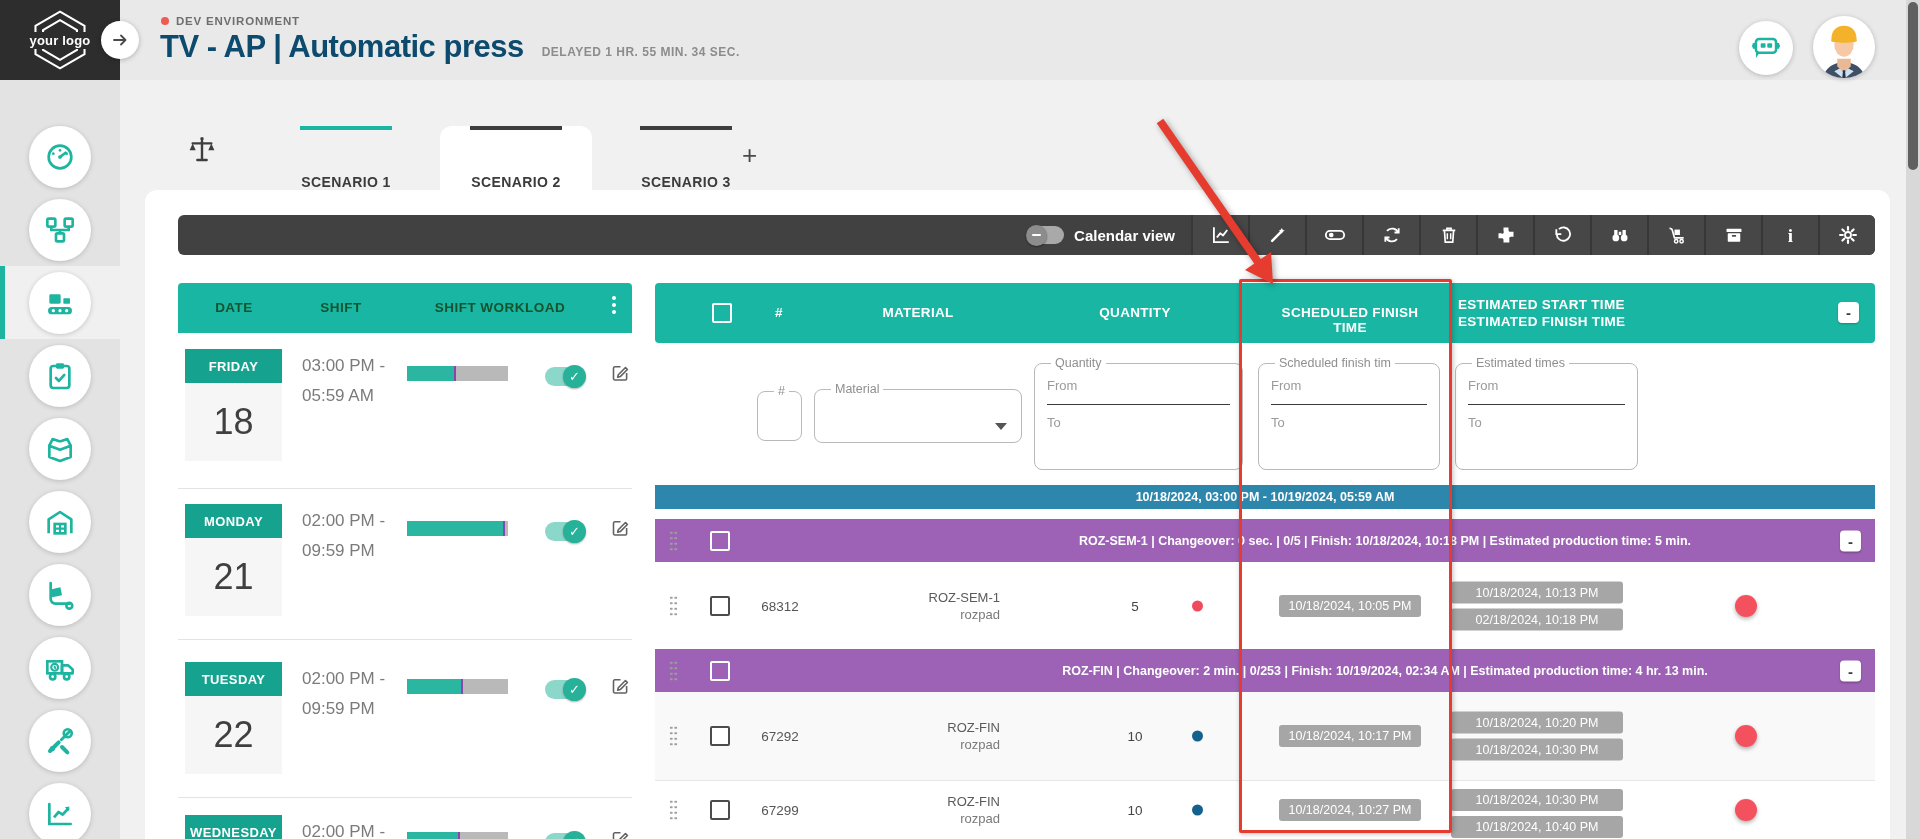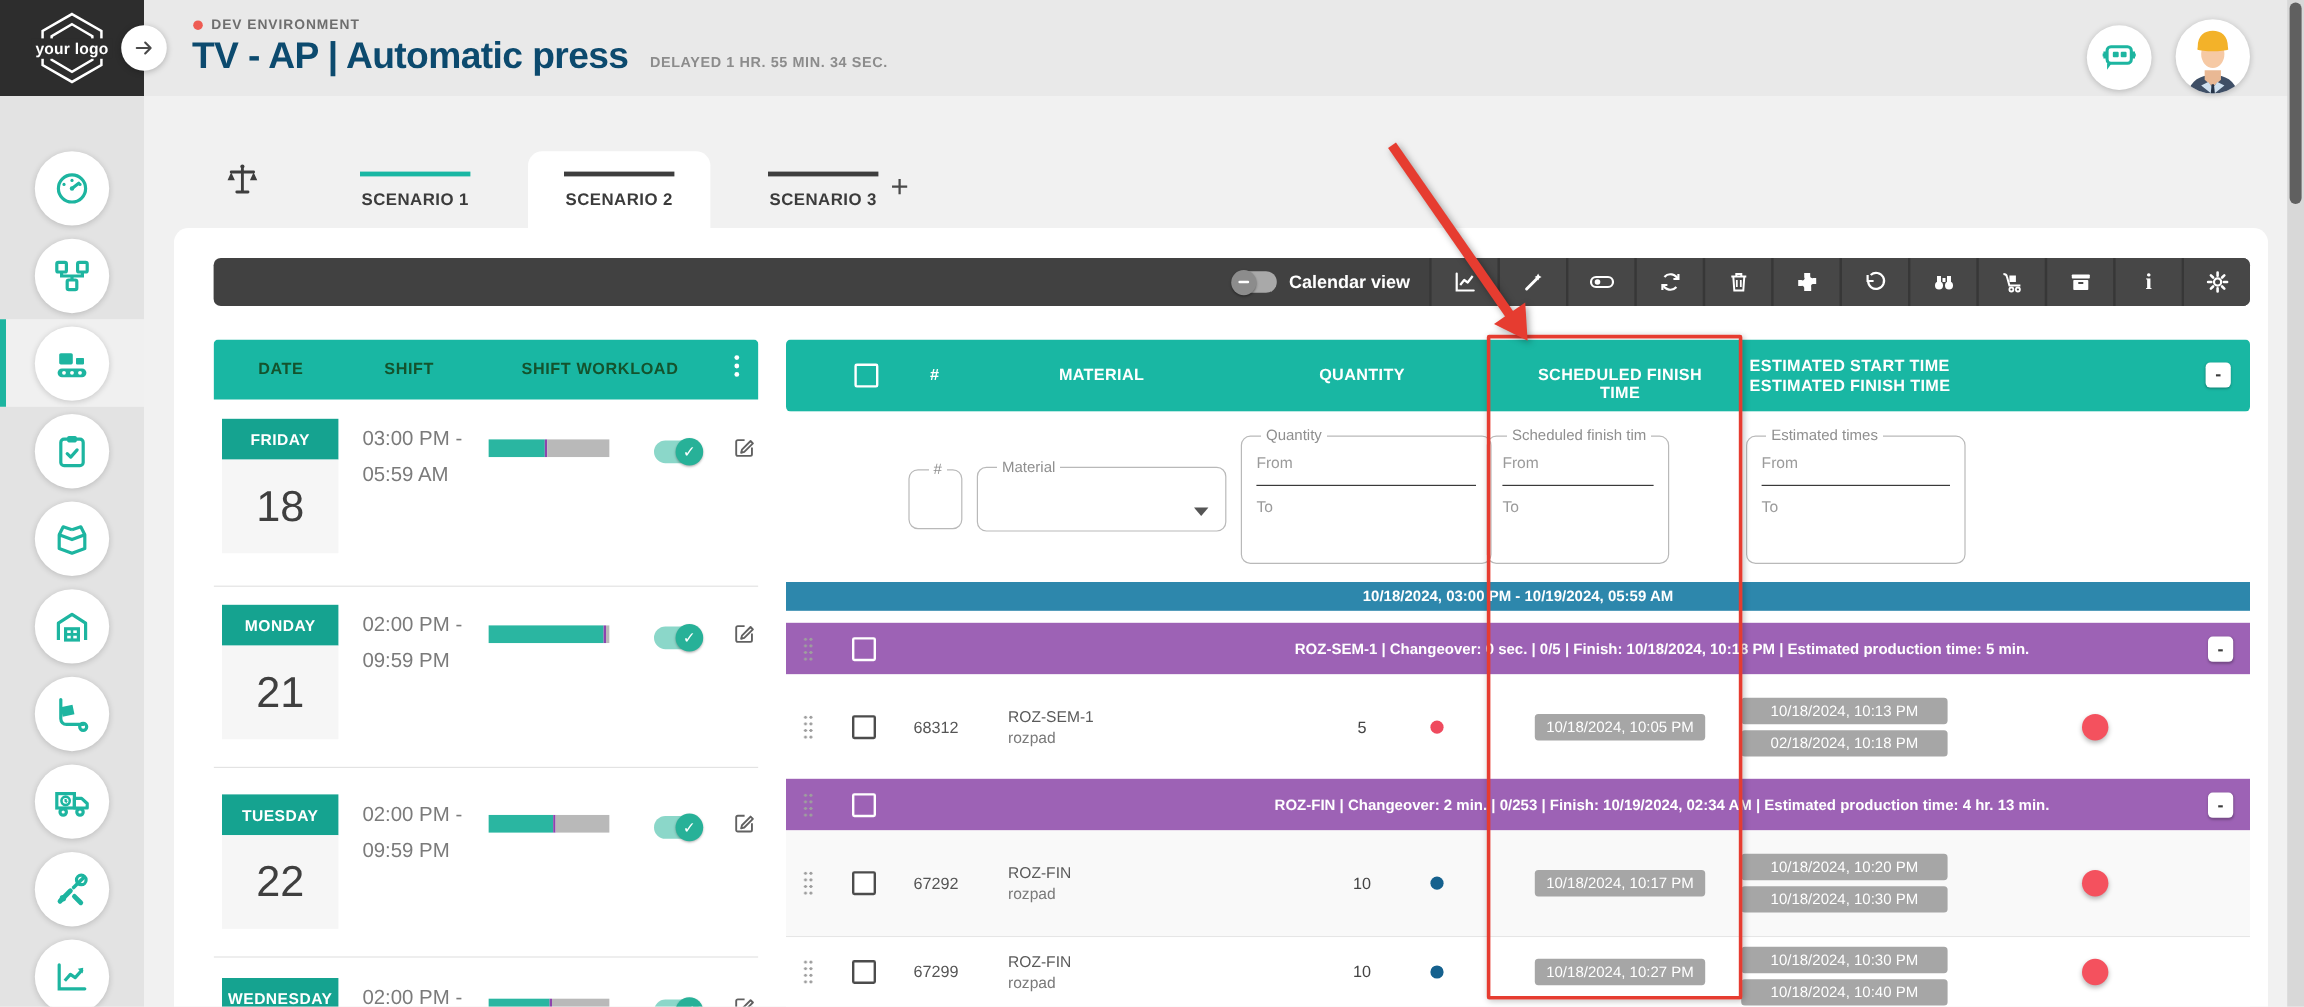--- a/index.html
+++ b/index.html
@@ -26,21 +26,21 @@
 
   
   .sidebar{position:absolute;left:0;top:80px;width:120px;height:759px;background:#e3e3e3;padding-top:40px;z-index:5}
   .side-item{height:73px;display:flex;align-items:center;justify-content:center;cursor:pointer}
   .side-item.active{background:#f0f0f0;box-shadow:inset 5px 0 0 #1db5a0}
   .side-circle{width:62px;height:62px;border-radius:50%;background:#fff;box-shadow:0 1px 5px rgba(0,0,0,.18);display:flex;align-items:center;justify-content:center}
 
   
   .balance-icon{position:absolute;left:186px;top:134px}
   .tab-row{position:absolute;left:270px;top:126px;height:64px;display:flex;gap:18px;z-index:3}
-  .tab{width:152px;display:flex;flex-direction:column;align-items:center;justify-content:center;cursor:pointer}
+  .tab{width:152px;display:flex;flex-direction:column;align-items:center;justify-content:space-between;cursor:pointer}
   .tab-bar{width:92px;height:4px;margin-bottom:11px;background:#3e3e3e}
   .tab:first-child .tab-bar{background:#19b7a3}
   .tab-label{font-size:14px;font-weight:800;color:#3b3b3b;letter-spacing:.4px}
   .tab.active{background:#fff;border-radius:12px 12px 0 0}
   .add-tab{position:absolute;left:742px;top:140px;font-size:26px;color:#4a4a4a;cursor:pointer;font-weight:400}
 
   
   .content-card{position:absolute;left:145px;top:190px;width:1745px;height:649px;background:#fff;border-radius:12px 12px 0 0;z-index:2}
 
   
@@ -93,21 +93,21 @@
   .group-row{position:absolute;left:0;width:1220px;height:43px;background:#9d62b5}
   .g-summary{position:absolute;left:300px;right:60px;top:50%;transform:translateY(-50%);color:#fff;font-size:12.5px;font-weight:600;text-align:center;white-space:nowrap;overflow:hidden}
   .data-row{position:absolute;left:0;width:1220px;background:#fff}
   .row-alt{background:#f9f9f9}
   .row-divider{position:absolute;left:0;top:497px;width:1220px;height:1px;background:#e6e6e6}
 
   .vc{position:absolute;top:50%;transform:translateY(-50%)}
   .c-drag{left:14px}
   .c-check{left:55px}
   .c-num{left:95px;width:60px;text-align:center;font-size:13.5px;color:#555}
-  .c-mat{left:185px;width:160px;text-align:left;font-size:13px;color:#5a5a5a;line-height:17px}
+  .c-mat{left:185px;width:160px;text-align:right;font-size:13px;color:#5a5a5a;line-height:17px}
   .mat-sub{color:#7a7a7a}
   .c-qty{left:445px;width:70px;text-align:center;font-size:13.5px;color:#444}
   .c-dot{left:537px}
   .c-sched{left:616px;width:158px;text-align:center}
   .c-est{left:796px;width:172px;display:flex;flex-direction:column;gap:5px}
   .c-big{left:1080px}
   .c-minus{right:14px}
   .row-last .vc{top:29px}
   .row-last .c-est{top:8px;transform:none}
 
@@ -523,21 +523,21 @@
     <fieldset style="left:159px;top:39px;width:208px;height:61px">
       <legend>Material</legend>
       <span class="caret"></span>
     </fieldset>
     <fieldset style="left:379px;top:13px;width:209px;height:114px">
       <legend>Quantity</legend>
       <div class="ph">From</div>
       <div class="uline"></div>
       <div class="ph">To</div>
     </fieldset>
-    <fieldset style="left:584px;top:13px;width:152px;height:114px">
+    <fieldset style="left:603px;top:13px;width:182px;height:114px">
       <legend>Scheduled finish tim</legend>
       <div class="ph">From</div>
       <div class="uline"></div>
       <div class="ph">To</div>
     </fieldset>
     <fieldset style="left:800px;top:13px;width:183px;height:114px">
       <legend>Estimated times</legend>
       <div class="ph">From</div>
       <div class="uline"></div>
       <div class="ph">To</div>

